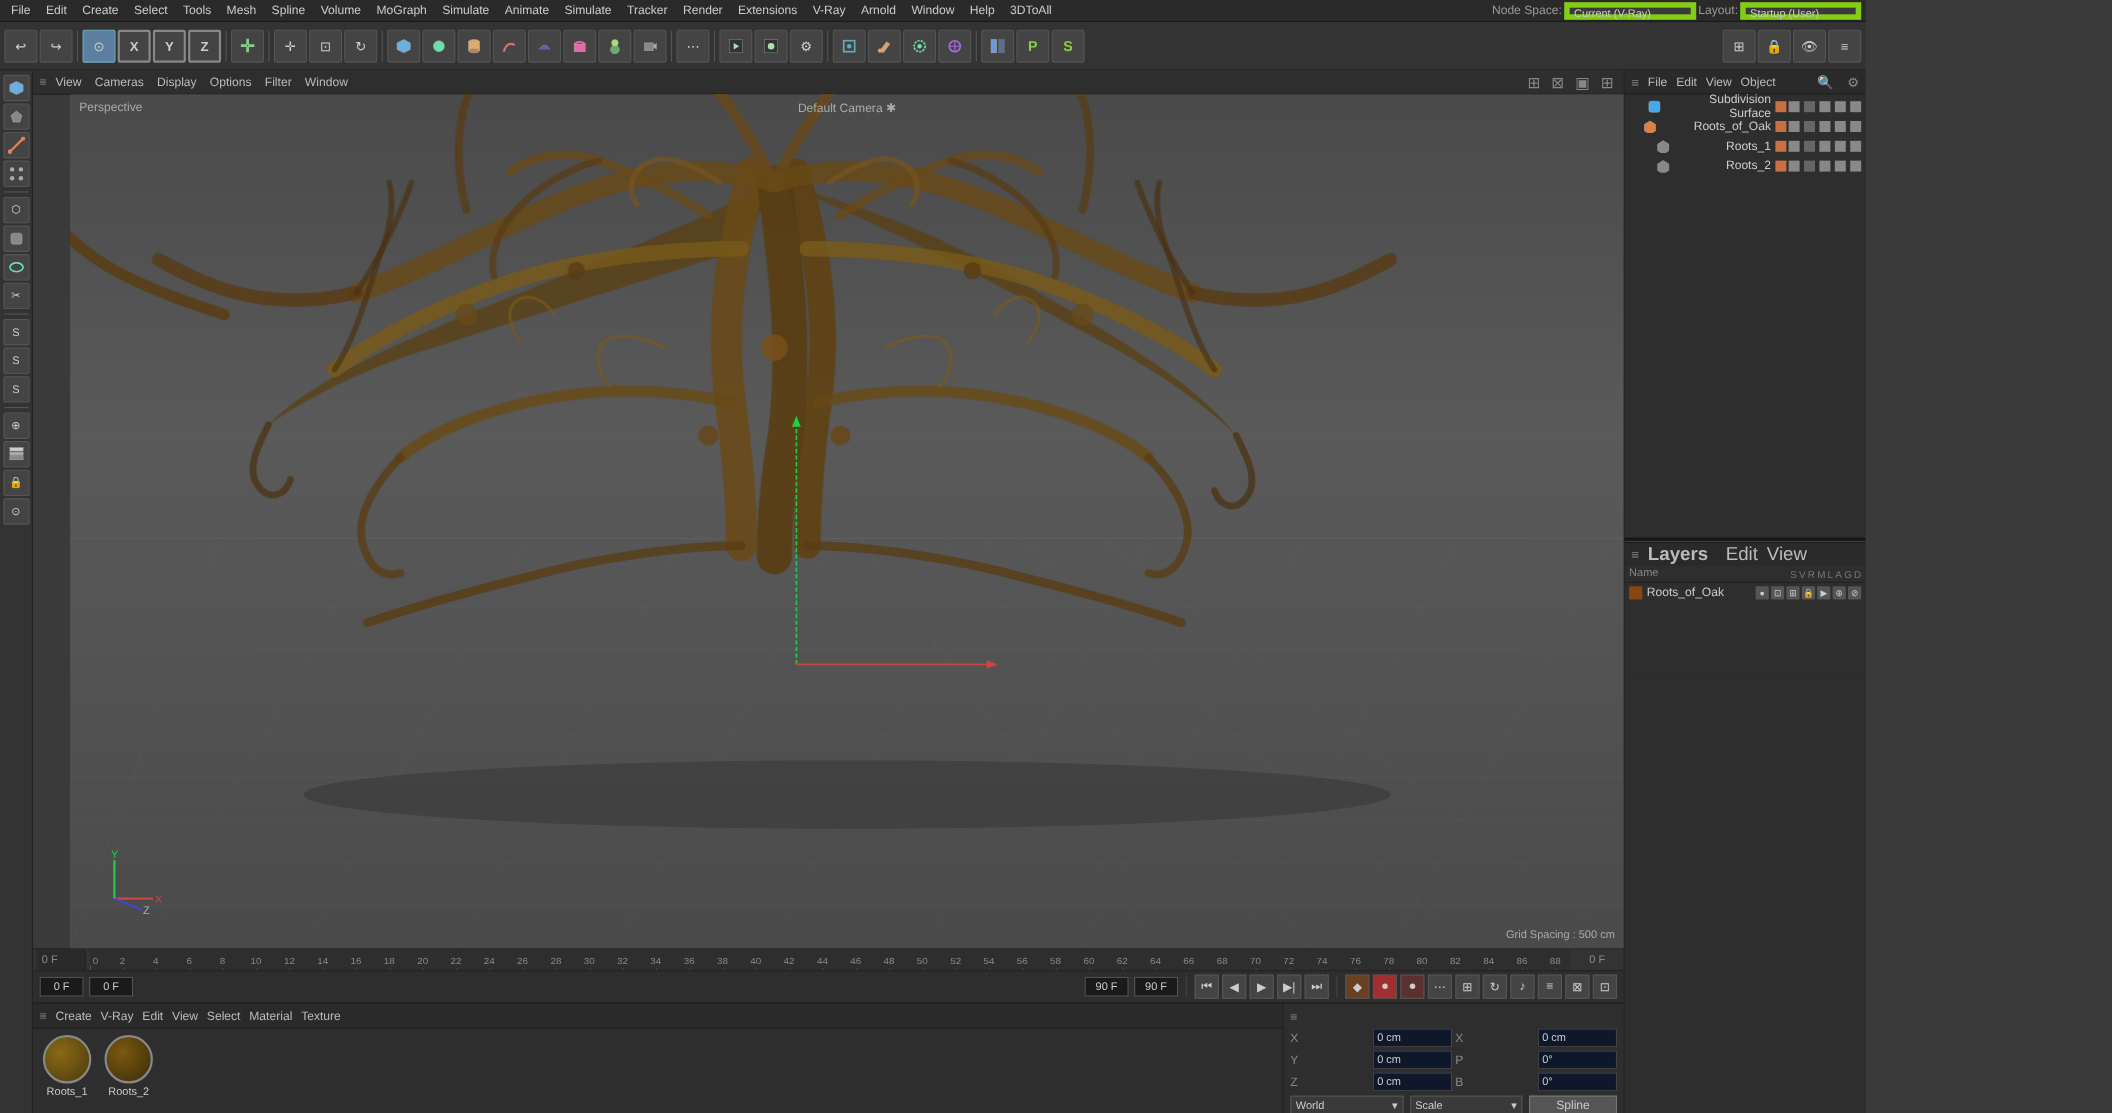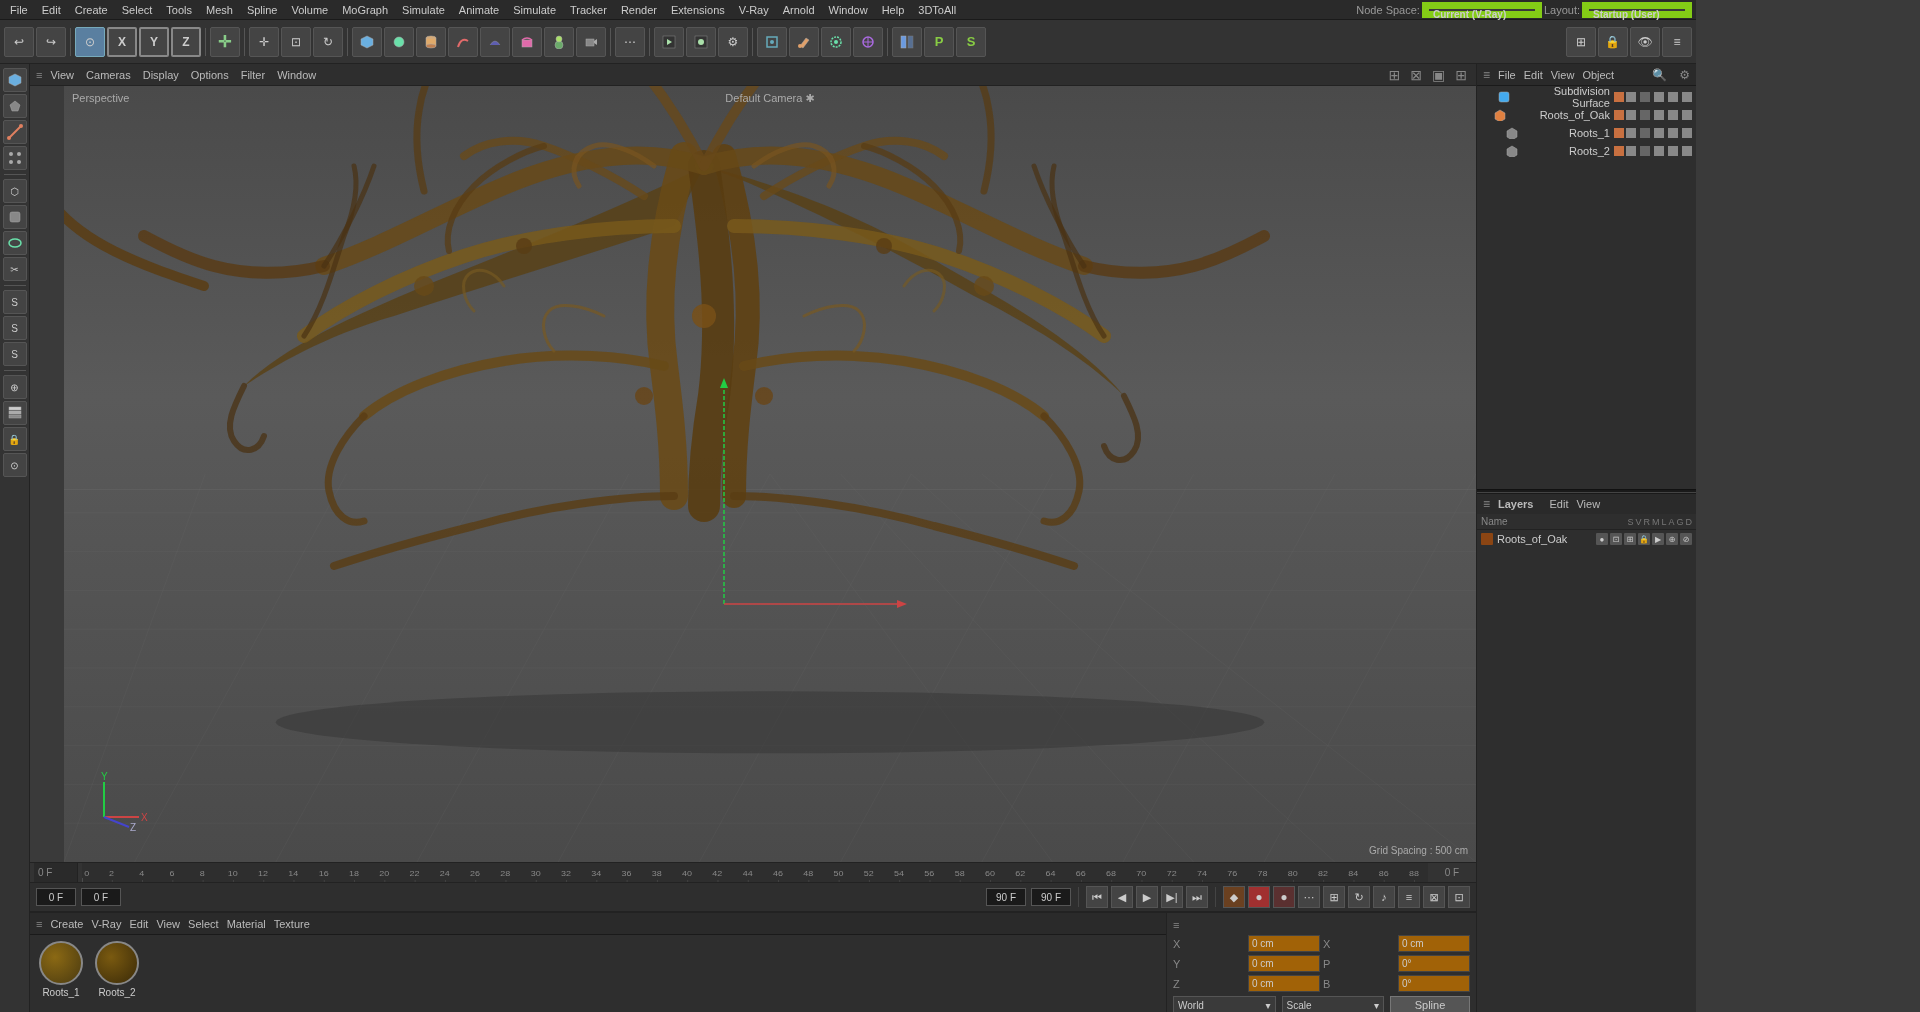--- a/index.html
+++ b/index.html
@@ -81,21 +81,21 @@
     .obj-label { flex: 1; font-size: 11px; color: #ccc; }
 
     
     #layers-panel {
       height: 120px; background: #2e2e2e; border-top: 1px solid #1a1a1a;
     }
     #layers-header {
       height: 20px; background: #2a2a2a; display: flex; align-items: center;
       padding: 0 6px; gap: 8px;
     }
-    .layers-menu { color: #bbb; font-size: 11px; cursor: pointer; }
+    .layers-menu { color: #bbb; font-size: 17px; cursor: pointer; }
     #layers-col-headers {
       height: 16px; display: flex; align-items: center; padding: 0 4px;
       font-size: 10px; color: #888; border-bottom: 1px solid #222;
     }
     .layer-name-col { flex: 1; }
     .layer-flags { display: flex; gap: 2px; font-size: 9px; color: #777; }
 
     .layer-row {
       height: 18px; display: flex; align-items: center; padding: 0 4px; gap: 4px;
     }
@@ -171,41 +171,41 @@
     
     #mat-coord-bar {
       display: flex; height: 100px; background: #2e2e2e; border-top: 1px solid #222;
     }
     #mat-section { flex: 1; display: flex; flex-direction: column; }
     #coord-section { width: 310px; background: #2e2e2e; border-left: 1px solid #222; padding: 6px; }
 
     .coord-grid { display: grid; grid-template-columns: 1fr 1fr 1fr 1fr; gap: 3px; }
     .cf-label { color: #888; font-size: 11px; display: flex; align-items: center; }
     .cf-input {
-      height: 17px; background: #a16207; border: 1px solid #444;
+      height: 17px; background: #0f172a; border: 1px solid #444;
       color: #ccc; font-size: 10px; padding: 0 3px; display: flex; align-items: center;
     }
 
     .coord-bottom-row {
       display: flex; gap: 6px; margin-top: 4px; align-items: center;
     }
     .coord-dropdown {
       flex: 1; height: 18px; background: #3a3a3a; border: 1px solid #555;
       color: #ccc; font-size: 10px; padding: 0 4px; display: flex;
       align-items: center; justify-content: space-between; cursor: pointer;
     }
     .apply-btn {
       width: 80px; height: 18px; background: #555; border: 1px solid #777;
       color: #ccc; font-size: 11px; display: flex; align-items: center;
       justify-content: center; cursor: pointer;
     }
     .trb-label { color: #999; }
     .trb-select {
-      background: #3a3a3a; border: 7px solid #84cc16; color: #ccc;
-      font-size: 10px; padding: 1px 4px; height: 16px; font-weight: bold;
+      background: #3a3a3a; border: 5px solid #84cc16; color: #ccc;
+      font-size: 10px; padding: 1px 4px; height: 16px;
     }
   </style>
 </head>
 <body>
 
 <div id="full-layout">
 
   <div id="top-menubar">
     <span class="menu-item">File</span>
     <span class="menu-item">Edit</span>

